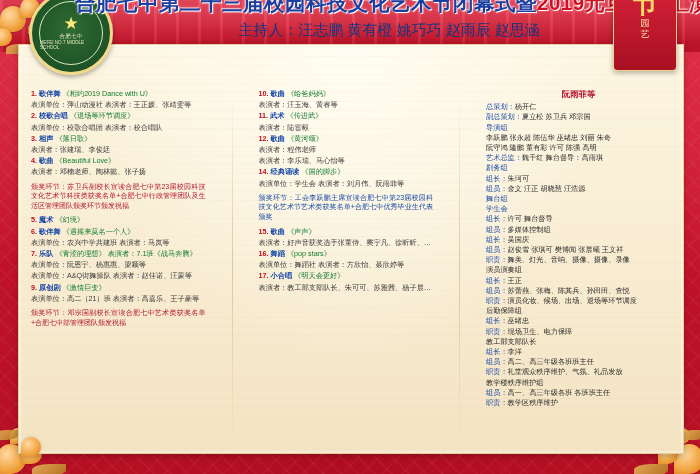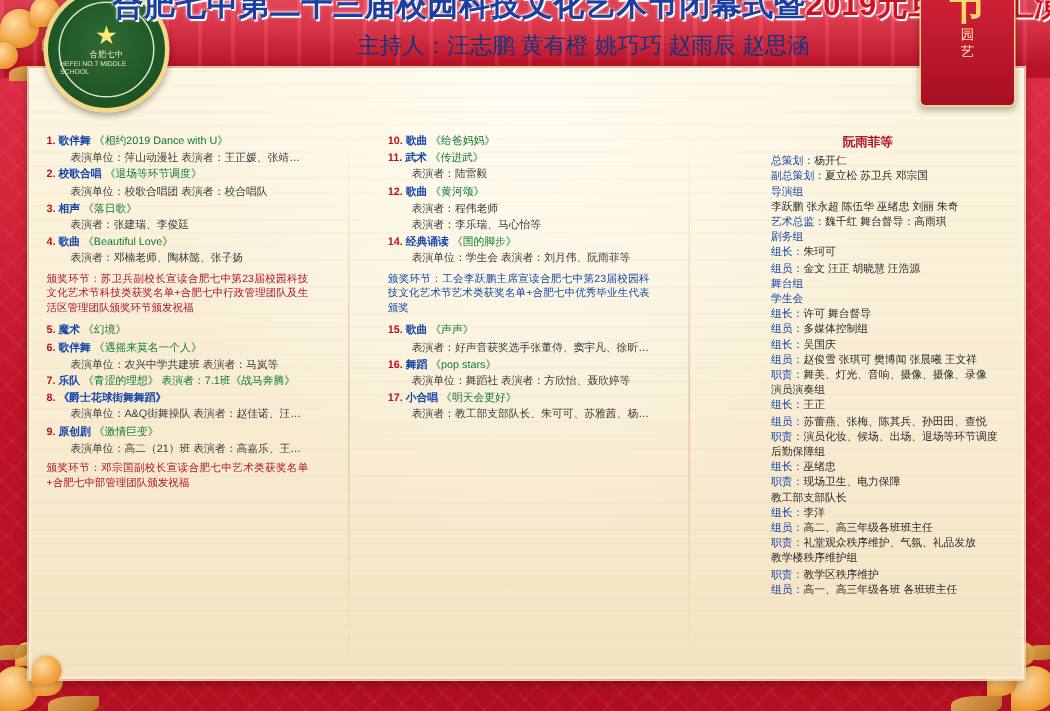--- a/index.html
+++ b/index.html
@@ -132,31 +132,31 @@
   .col{
     flex:1;padding:2px 4px;
     font-size:7.2px;line-height:10.2px;color:#2b2b2b;
     overflow:hidden;
   }
   .col.c3{flex:1.06;}
   .item{margin-bottom:1px;white-space:nowrap;overflow:hidden;text-overflow:ellipsis;}
   .num{color:#c00d1e;font-weight:bold;}
   .cat{color:#1546a8;font-weight:bold;}
   .nm{color:#0f7a2e;}
-  .perf{color:#3a3a3a;margin-left:16px;}
+  .perf{color:#3a3a3a;}
   .award{
     color:#b1122b;font-size:7px;line-height:9.6px;
     margin:4px 0 5px 0;white-space:normal;
     text-align:justify;
   }
   .award.blue{color:#1546a8;}
   .sec-title{
     color:#b1122b;font-weight:bold;font-size:8.4px;text-align:center;margin-bottom:3px;
   }
-  .crew-line{white-space:nowrap;overflow:hidden;text-overflow:ellipsis;margin-left:28px;}
+  .crew-line{white-space:nowrap;overflow:hidden;text-overflow:ellipsis;}
   .crew-role{color:#1546a8;}
   .vsep{
     width:1px;align-self:stretch;margin-top:2px;margin-bottom:2px;
     background:linear-gradient(180deg,rgba(200,160,90,0),rgba(200,160,90,.5),rgba(200,160,90,0));
   }
   
   .panel-flower{position:absolute;bottom:-4px;pointer-events:none;}
 </style>
 </head>
 <body>
@@ -223,33 +223,34 @@
             <div class="item"><span class="perf">表演者：张建瑞、李俊廷</span></div>
             <div class="item"><span class="num">4. </span><span class="cat">歌曲 </span><span class="nm">《Beautiful Love》</span></div>
             <div class="item"><span class="perf">表演者：邓楠老师、陶林懿、张子扬</span></div>
           </div>
         <div class="award">颁奖环节：苏卫兵副校长宣读合肥七中第23届校园科技文化艺术节科技类获奖名单+合肥七中行政管理团队及生活区管理团队颁奖环节颁发祝福</div>
         <div id="list2">
             <div class="item"><span class="num">5. </span><span class="cat">魔术 </span><span class="nm">《幻境》</span></div>
             <div class="item"><span class="num">6. </span><span class="cat">歌伴舞 </span><span class="nm">《遇摇来莫名一个人》</span></div>
             <div class="item"><span class="perf">表演单位：农兴中学共建班 表演者：马岚等</span></div>
             <div class="item"><span class="num">7. </span><span class="cat">乐队 </span><span class="nm">《青涩的理想》 表演者：7.1班《战马奔腾》</span></div>
-            <div class="item"><span class="num">8. </span><span class="cat">《爵士花球街舞舞蹈》 </span></div>
+            <div class="item"><span class="perf">表演单位：阮恩宇、杨惠惠、梁颖等</span></div>
             <div class="item"><span class="perf">表演单位：A&amp;Q街舞操队 表演者：赵佳诺、汪蒙等</span></div>
             <div class="item"><span class="num">9. </span><span class="cat">原创剧 </span><span class="nm">《激情巨变》</span></div>
             <div class="item"><span class="perf">表演单位：高二（21）班 表演者：高嘉乐、王子豪等</span></div>
           </div>
         <div class="award">颁奖环节：邓宗国副校长宣读合肥七中艺术类获奖名单+合肥七中部管理团队颁发祝福</div>
       </div>
 
       <div class="vsep"></div>
 
       <div class="col c2">
         <div id="list3">
             <div class="item"><span class="num">10. </span><span class="cat">歌曲 </span><span class="nm">《给爸妈妈》</span></div>
+            <div class="item"><span class="perf">表演者：汪玉海、黄睿等</span></div>
             <div class="item"><span class="num">11. </span><span class="cat">武术 </span><span class="nm">《传进武》</span></div>
             <div class="item"><span class="perf">表演者：陆雷毅</span></div>
             <div class="item"><span class="num">12. </span><span class="cat">歌曲 </span><span class="nm">《黄河颂》</span></div>
             <div class="item"><span class="perf">表演者：程伟老师</span></div>
             <div class="item"><span class="perf">表演者：李乐瑞、马心怡等</span></div>
             <div class="item"><span class="num">14. </span><span class="cat">经典诵读 </span><span class="nm">《国的脚步》</span></div>
             <div class="item"><span class="perf">表演单位：学生会 表演者：刘月伟、阮雨菲等</span></div>
           </div>
         <div class="award blue">颁奖环节：工会李跃鹏主席宣读合肥七中第23届校园科技文化艺术节艺术类获奖名单+合肥七中优秀毕业生代表颁奖</div>
         <div id="list4">
@@ -264,20 +265,21 @@
 
       <div class="vsep"></div>
 
       <div class="col c3">
         <div class="sec-title">阮雨菲等</div>
         <div id="crew">
             <div class="crew-line"><span class="crew-role">总策划：</span><span>杨开仁</span></div>
             <div class="crew-line"><span class="crew-role">副总策划：</span><span>夏立松 苏卫兵 邓宗国</span></div>
             <div class="crew-line"><span class="crew-role">导演组</span></div>
             <div class="crew-line"><span>李跃鹏 张永超 陈伍华 巫绪忠 刘丽 朱奇</span></div>
+            <div class="crew-line"><span>阮守鸿 隆鹏 董有彩 许可 陈强 高明</span></div>
             <div class="crew-line"><span class="crew-role">艺术总监：</span><span>魏千红  舞台督导：高雨琪</span></div>
             <div class="crew-line"><span class="crew-role">剧务组</span></div>
             <div class="crew-line"><span class="crew-role">组长：</span><span>朱珂可</span></div>
             <div class="crew-line"><span class="crew-role">组员：</span><span>金文 汪正 胡晓慧 汪浩源</span></div>
             <div class="crew-line"><span class="crew-role">舞台组</span></div>
             <div class="crew-line"><span class="crew-role">学生会</span></div>
             <div class="crew-line"><span class="crew-role">组长：</span><span>许可 舞台督导</span></div>
             <div class="crew-line"><span class="crew-role">组员：</span><span>多媒体控制组</span></div>
             <div class="crew-line"><span class="crew-role">组长：</span><span>吴国庆</span></div>
             <div class="crew-line"><span class="crew-role">组员：</span><span>赵俊雪 张琪可 樊博闻 张晨曦 王文祥</span></div>
@@ -287,22 +289,22 @@
             <div class="crew-line"><span class="crew-role">组员：</span><span>苏蕾燕、张梅、陈其兵、孙田田、查悦</span></div>
             <div class="crew-line"><span class="crew-role">职责：</span><span>演员化妆、候场、出场、退场等环节调度</span></div>
             <div class="crew-line"><span>后勤保障组</span></div>
             <div class="crew-line"><span class="crew-role">组长：</span><span>巫绪忠</span></div>
             <div class="crew-line"><span class="crew-role">职责：</span><span>现场卫生、电力保障</span></div>
             <div class="crew-line"><span>教工部支部队长</span></div>
             <div class="crew-line"><span class="crew-role">组长：</span><span>李洋</span></div>
             <div class="crew-line"><span class="crew-role">组员：</span><span>高二、高三年级各班班主任</span></div>
             <div class="crew-line"><span class="crew-role">职责：</span><span>礼堂观众秩序维护、气氛、礼品发放</span></div>
             <div class="crew-line"><span>教学楼秩序维护组</span></div>
+            <div class="crew-line"><span class="crew-role">组员：</span><span>高一、高三年级各班 各班班主任</span></div>
             <div class="crew-line"><span class="crew-role">职责：</span><span>教学区秩序维护</span></div>
-            <div class="crew-line"><span class="crew-role">组员：</span><span>高一、高三年级各班 各班班主任</span></div>
           </div>
       </div>
 
     </div>
 
     <div class="panel-flower" style="left:2px;">
       <div class="petal" style="position:relative;width:20px;height:20px;"></div>
     </div>
   </div>
 </div>

